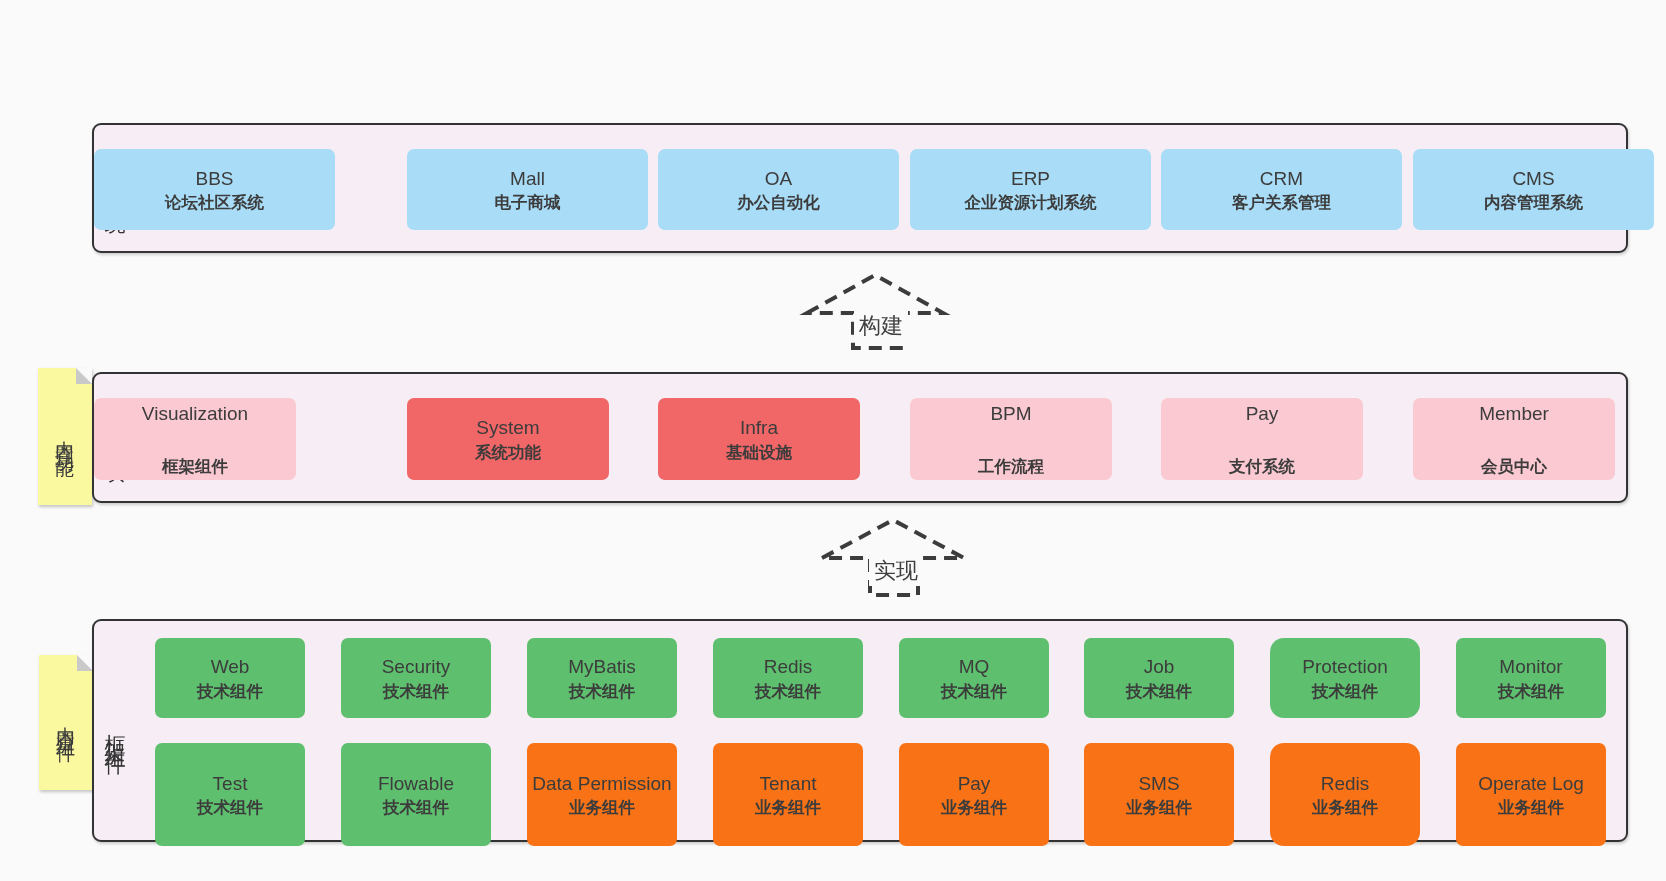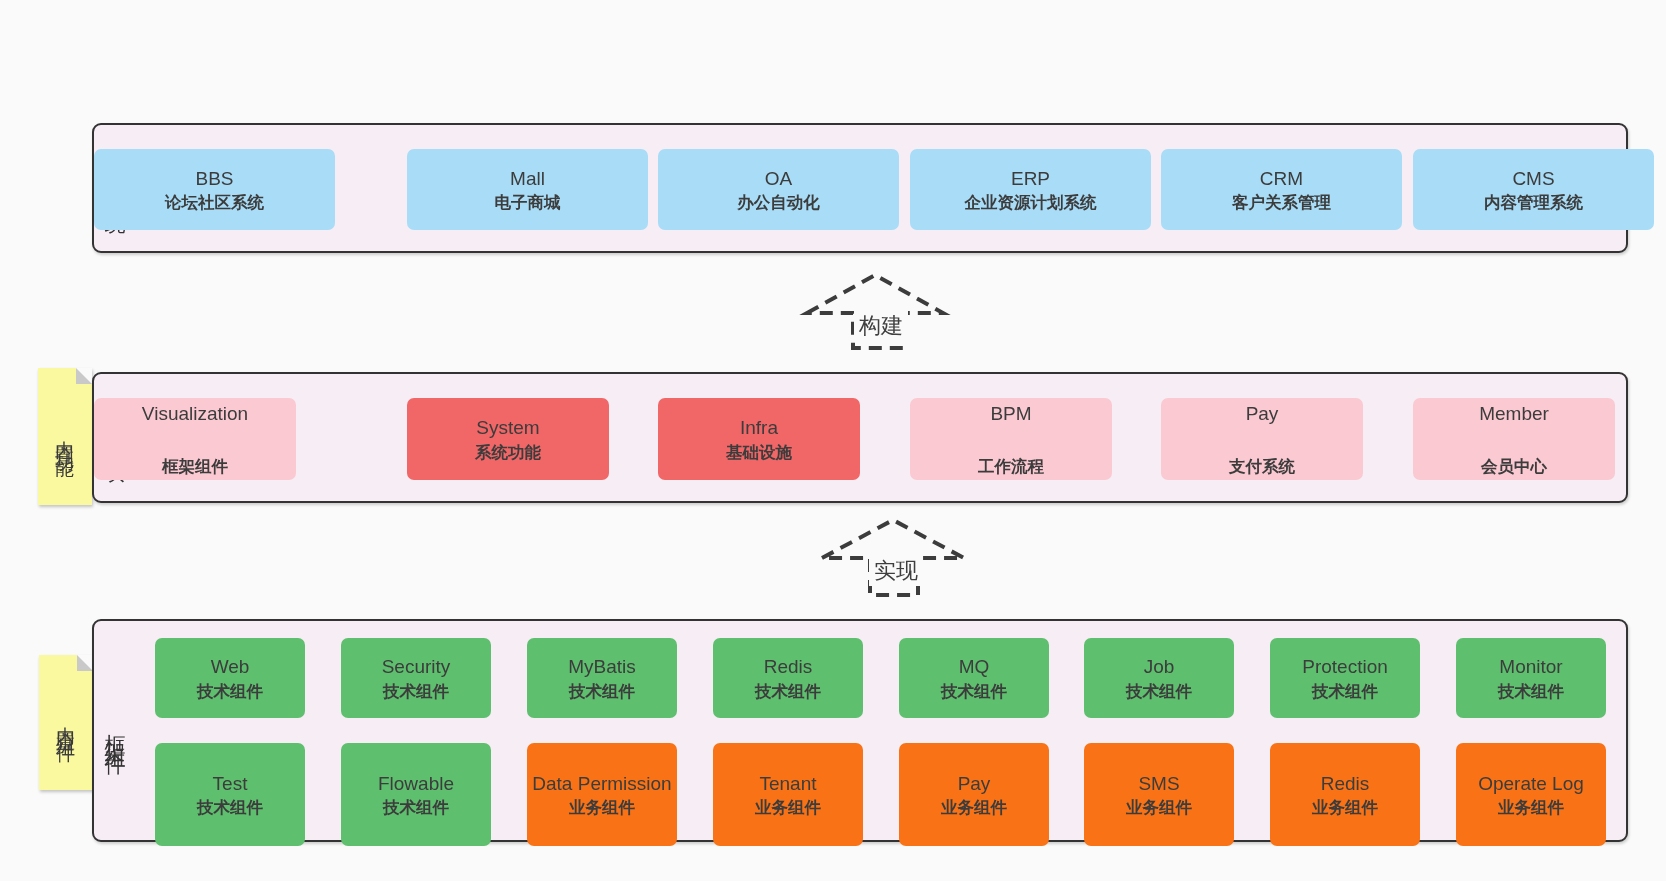--- a/index.html
+++ b/index.html
@@ -55,21 +55,21 @@
 
   .row{position:absolute;left:0;top:0;right:0;bottom:0;}
   .row1 .box{top:17px;width:150px;height:80px;}
   .row2 .box{top:122px;width:150px;height:103px;}
   .cols8 .box:nth-of-type(1){left:61px;}
   .cols8 .box:nth-of-type(2){left:247px;}
   .cols8 .box:nth-of-type(3){left:433px;}
   .cols8 .box:nth-of-type(4){left:619px;}
   .cols8 .box:nth-of-type(5){left:805px;}
   .cols8 .box:nth-of-type(6){left:990px;}
-  .cols8 .box:nth-of-type(7){left:1176px;}
+  .cols8 .box:nth-of-type(7){left:1176px;border-radius:14px;}
   .cols8 .box:nth-of-type(8){left:1362px;}
 
   
   .sticky{
     position:absolute;width:54px;background:#fbf9a0;
     box-shadow:1px 2px 3px rgba(0,0,0,.22);
     display:flex;align-items:center;justify-content:center;
   }
   .sticky::before{
     content:"";position:absolute;top:0;right:0;width:0;height:0;

